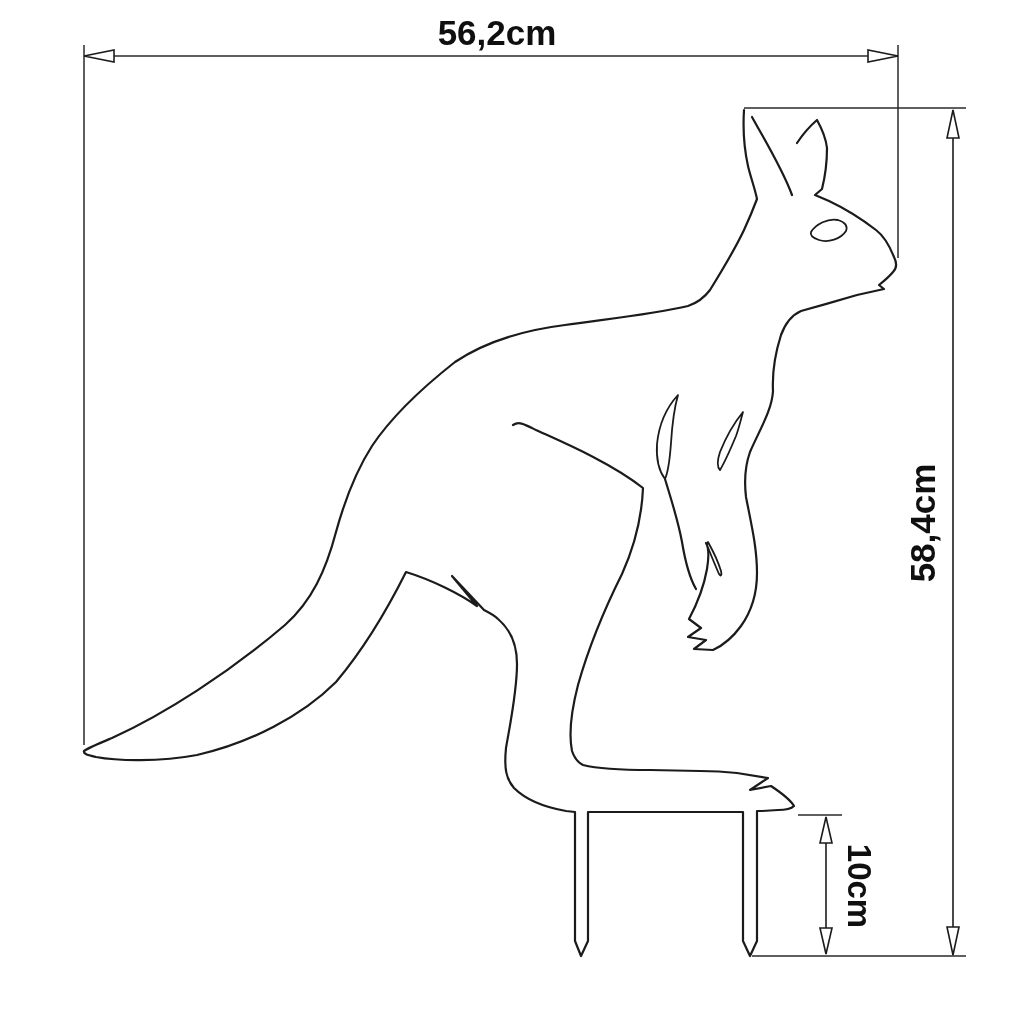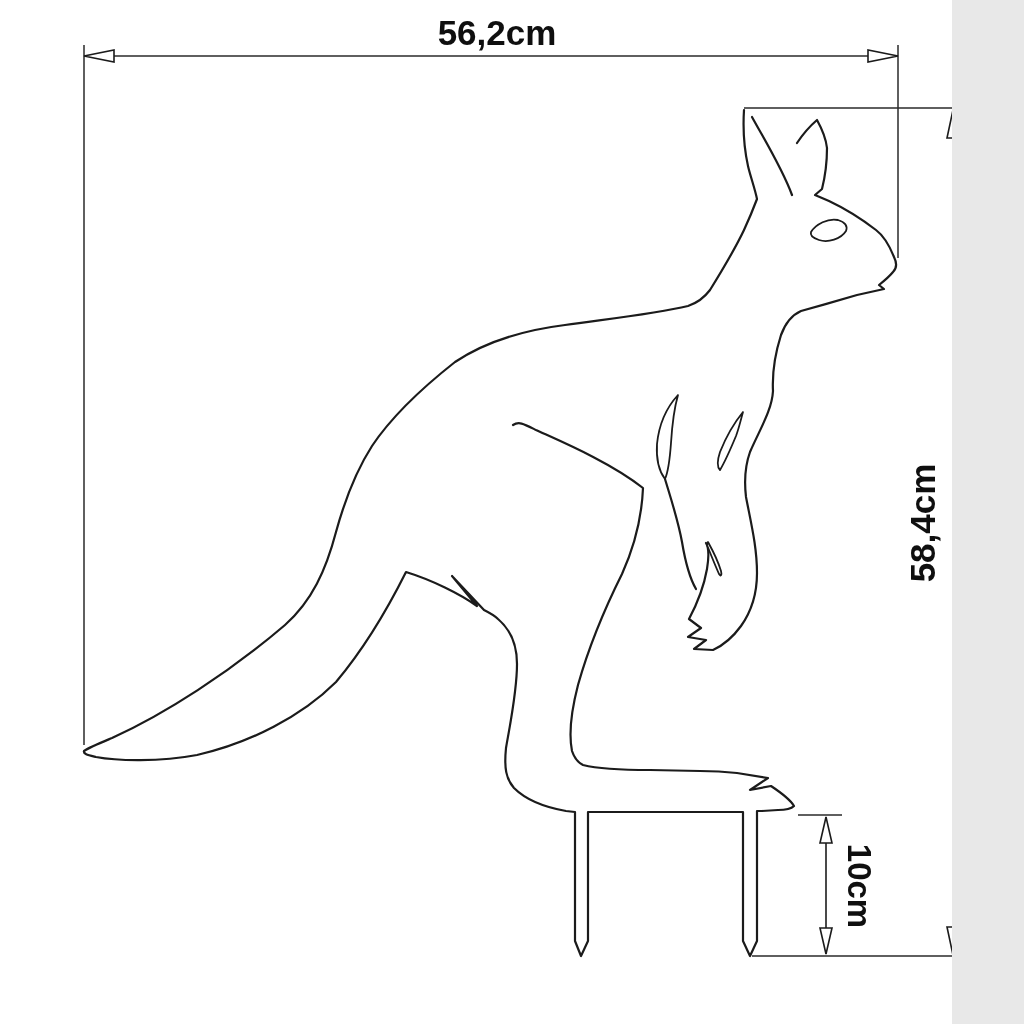--- a/index.html
+++ b/index.html
@@ -1,17 +1,17 @@
 <!DOCTYPE html>
 <html><head>
 <meta charset="utf-8">
 <style>
   html,body{margin:0;padding:0;background:#e8e8e8;}
   .canvas{
-    position:relative;width:952px;height:1024px;background:#ffffff;
+    position:relative;width:1024px;height:1024px;background:#ffffff;
     font-family:"Liberation Sans", sans-serif;overflow:hidden;
   }
   svg{display:block}
   .outline{fill:none;stroke:#1b1b1b;stroke-width:2.2;stroke-linejoin:round;stroke-linecap:round;}
   .slit{fill:#ffffff;stroke:#1b1b1b;stroke-width:1.8;stroke-linejoin:round;}
   .dimline{fill:none;stroke:#2a2a2a;stroke-width:1.7;}
   .extline{fill:none;stroke:#2a2a2a;stroke-width:1.5;}
   .arrow{fill:#ffffff;stroke:#1b1b1b;stroke-width:1.6;stroke-linejoin:miter;}
   .dimtext{
     font-family:"Liberation Sans", sans-serif;font-weight:bold;

